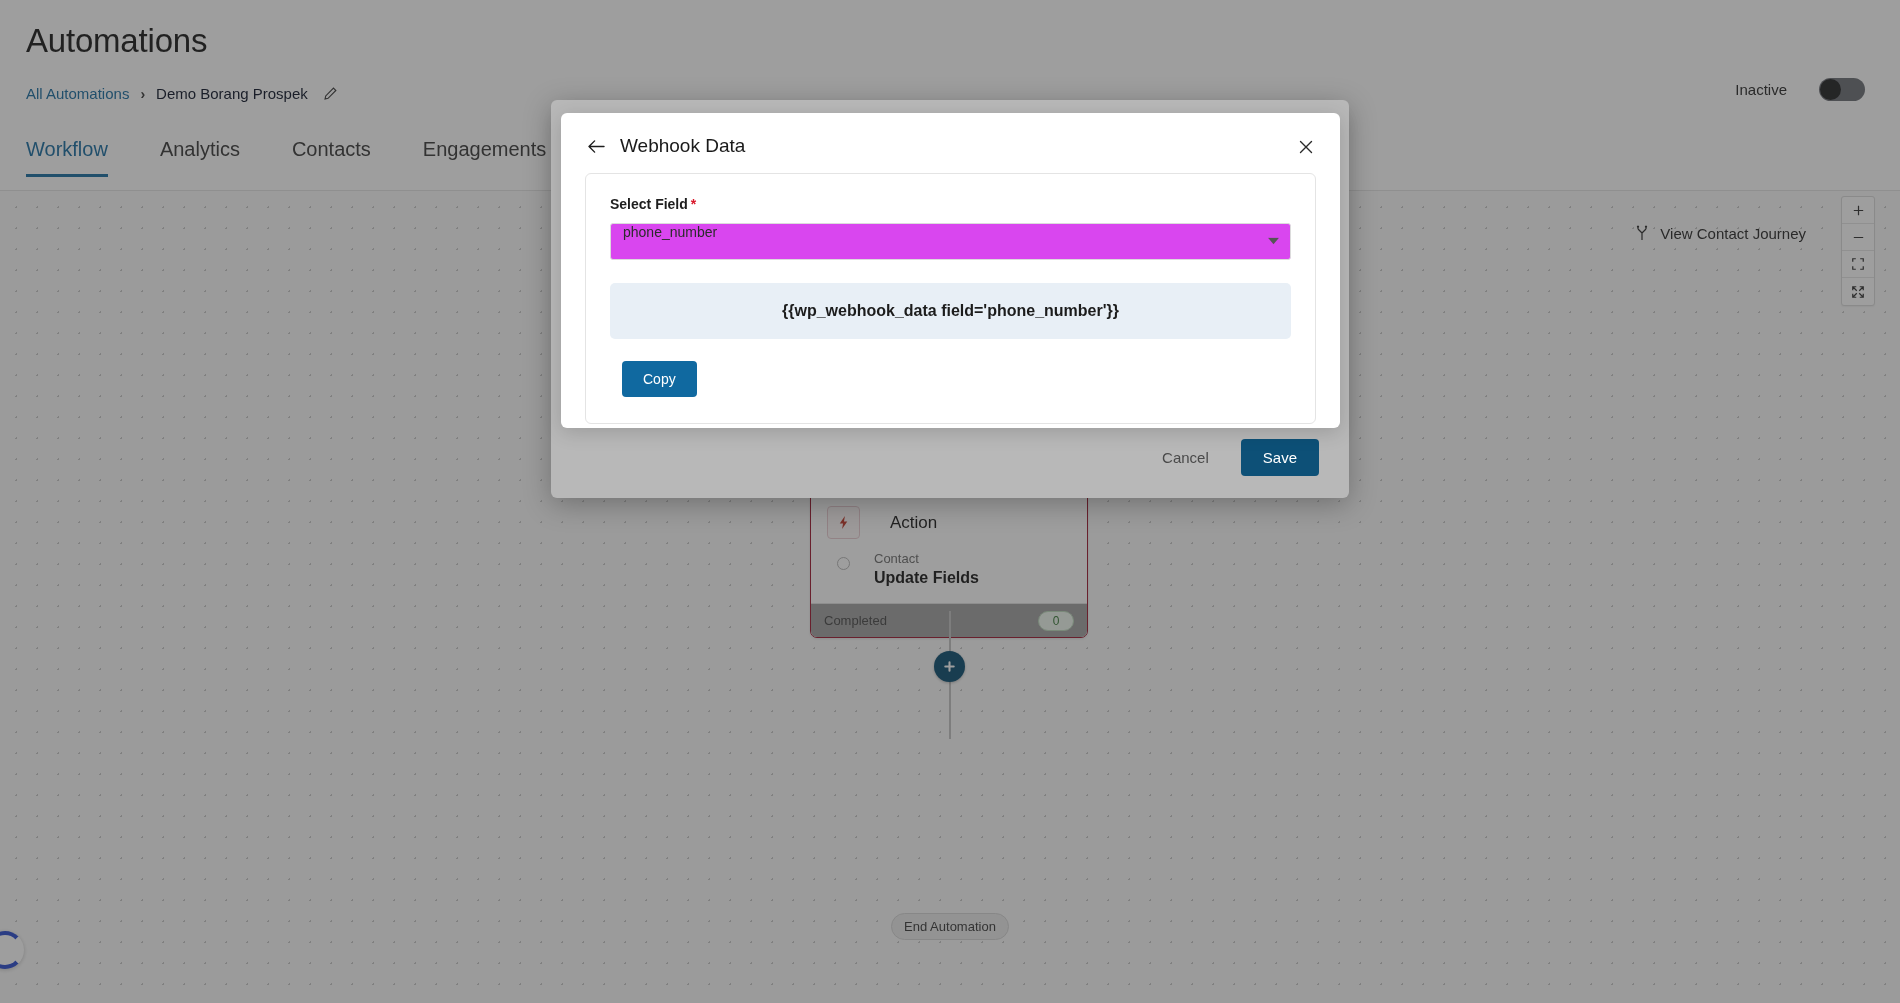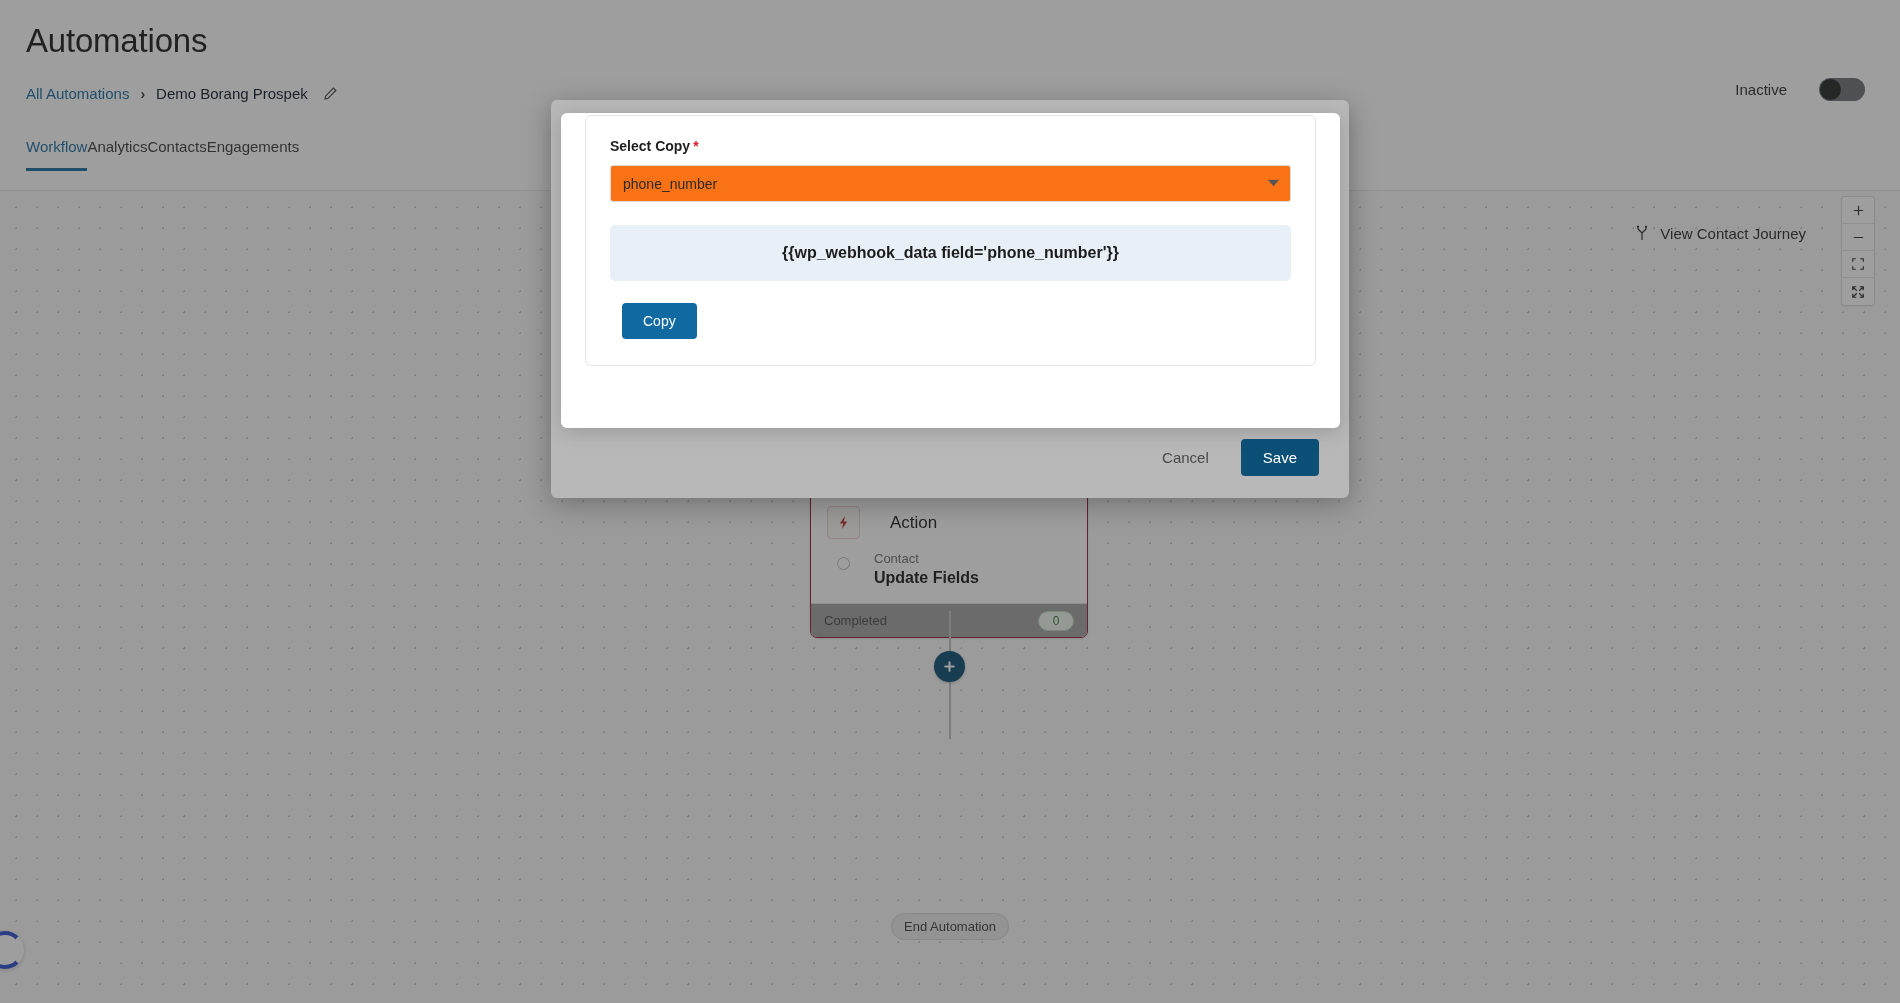--- a/index.html
+++ b/index.html
@@ -68,21 +68,22 @@
     width: 21px; height: 21px;
     border-radius: 50%;
     background: #242526;
   }
 
   .tabs {
     position: absolute;
     left: 26px;
     top: 138px;
     display: flex;
-    font-size: 15px;
+    gap: 52px;
+    font-size: 20px;
   }
   .tab {
     color: #3c3c3c;
     padding-bottom: 16px;
     cursor: pointer;
     position: relative;
   }
   .tab.active { color: #1d6fa3; font-weight: 400; }
   .tab.active::after {
     content: "";
@@ -361,23 +362,23 @@
     color: #1e1e1e;
     margin-bottom: 11px;
   }
   .req { color: #d9182a; margin-left: 3px; }
 
   .select-box {
     position: relative;
     height: 37px;
     border: 1px solid #dcdcdc;
     border-radius: 3px;
-    background: #f97316;
-    display: flex;
-    align-items: center;
+    background: #d946ef;
+    display: flex;
+    align-items: flex-start;
     padding: 0 32px 0 12px;
     font-size: 14px;
     color: #2b2b2b;
     cursor: pointer;
   }
   .select-caret {
     position: absolute;
     right: 11px;
     top: 50%;
     transform: translateY(-50%);
@@ -522,24 +523,37 @@
 <div class="scrim"></div>
 
 <div class="outer-dialog">
   <div class="outer-footer">
     <button class="btn-cancel">Cancel</button>
     <button class="btn-save">Save</button>
   </div>
 </div>
 
 <div class="inner-dialog">
+  <div class="dlg-header">
+    <span class="dlg-back">
+      <svg width="19" height="15" viewBox="0 0 20 16" stroke="#1d1d1d" stroke-width="1.5" fill="none" stroke-linecap="round" stroke-linejoin="round">
+        <path d="M18 8H2M8 2L2 8l6 6"></path>
+      </svg>
+    </span>
+    <span class="dlg-title">Webhook Data</span>
+    <span class="dlg-close">
+      <svg width="16" height="16" viewBox="0 0 16 16" stroke="#2a2a2a" stroke-width="1.4" stroke-linecap="round">
+          <path d="M2.5 2.5l11 11M13.5 2.5l-11 11"></path>
+        </svg>
+    </span>
+  </div>
 
   <div class="dlg-card">
     <div class="field-label">
-      <span>Select Copy</span><span class="req">*</span>
+      <span>Select Field</span><span class="req">*</span>
     </div>
 
     <div class="select-box">
       <span>phone_number</span>
       <span class="select-caret">
         <svg width="11" height="8" viewBox="0 0 12 8" fill="#555">
             <path d="M0 0h12L6 7z"></path>
           </svg>
       </span>
     </div>

